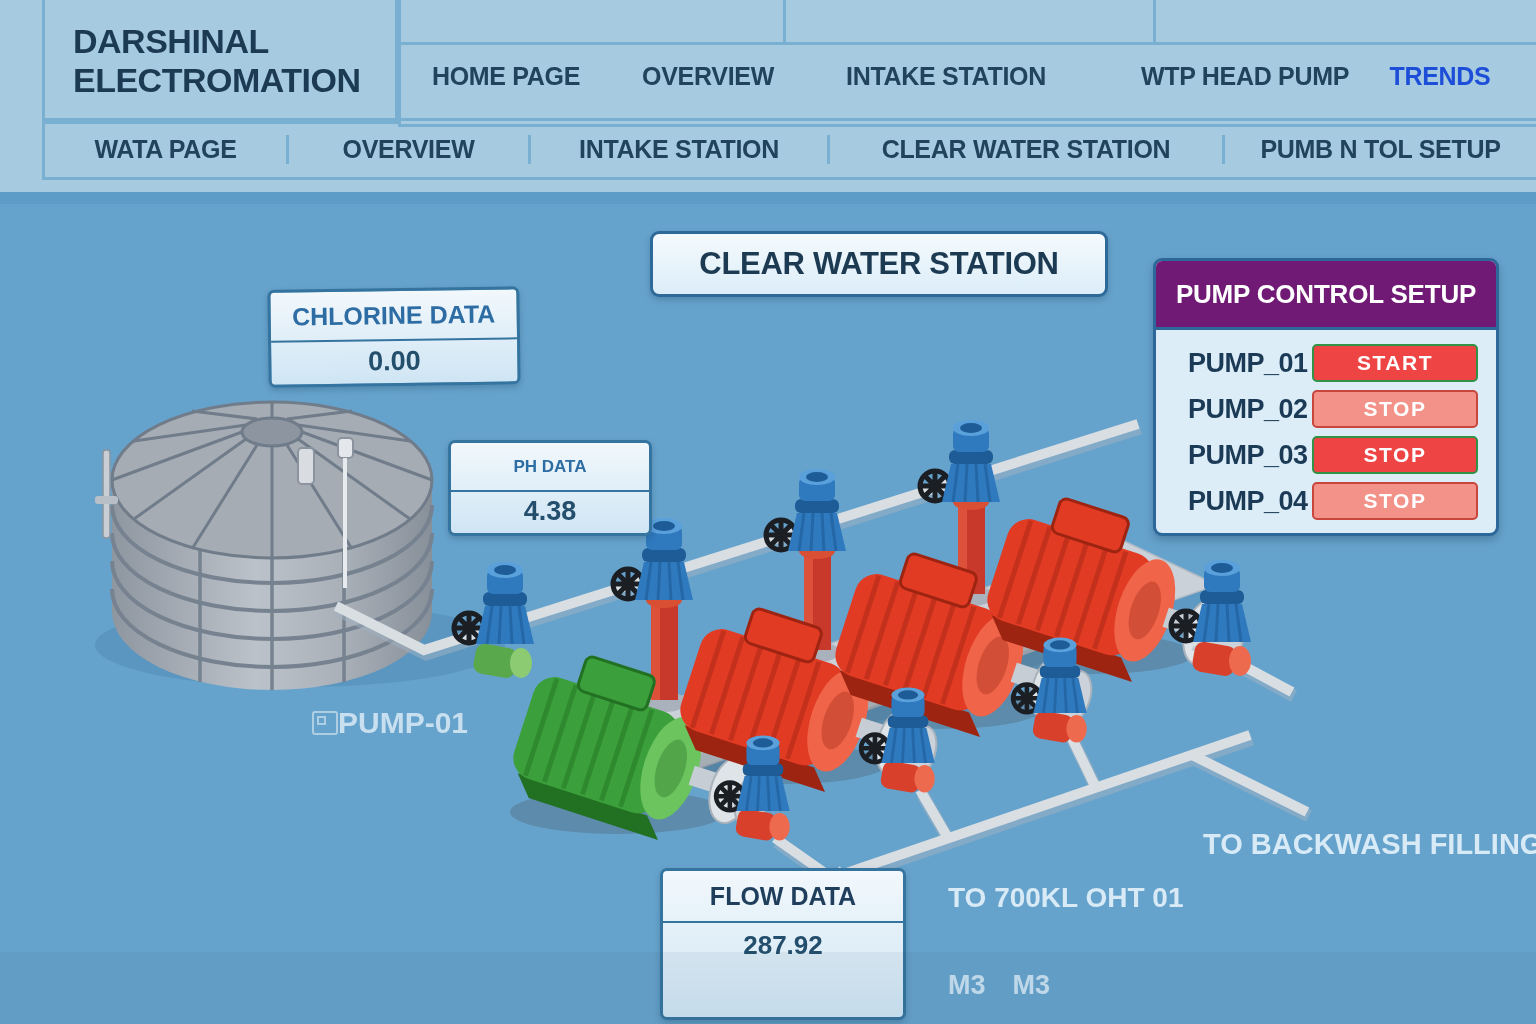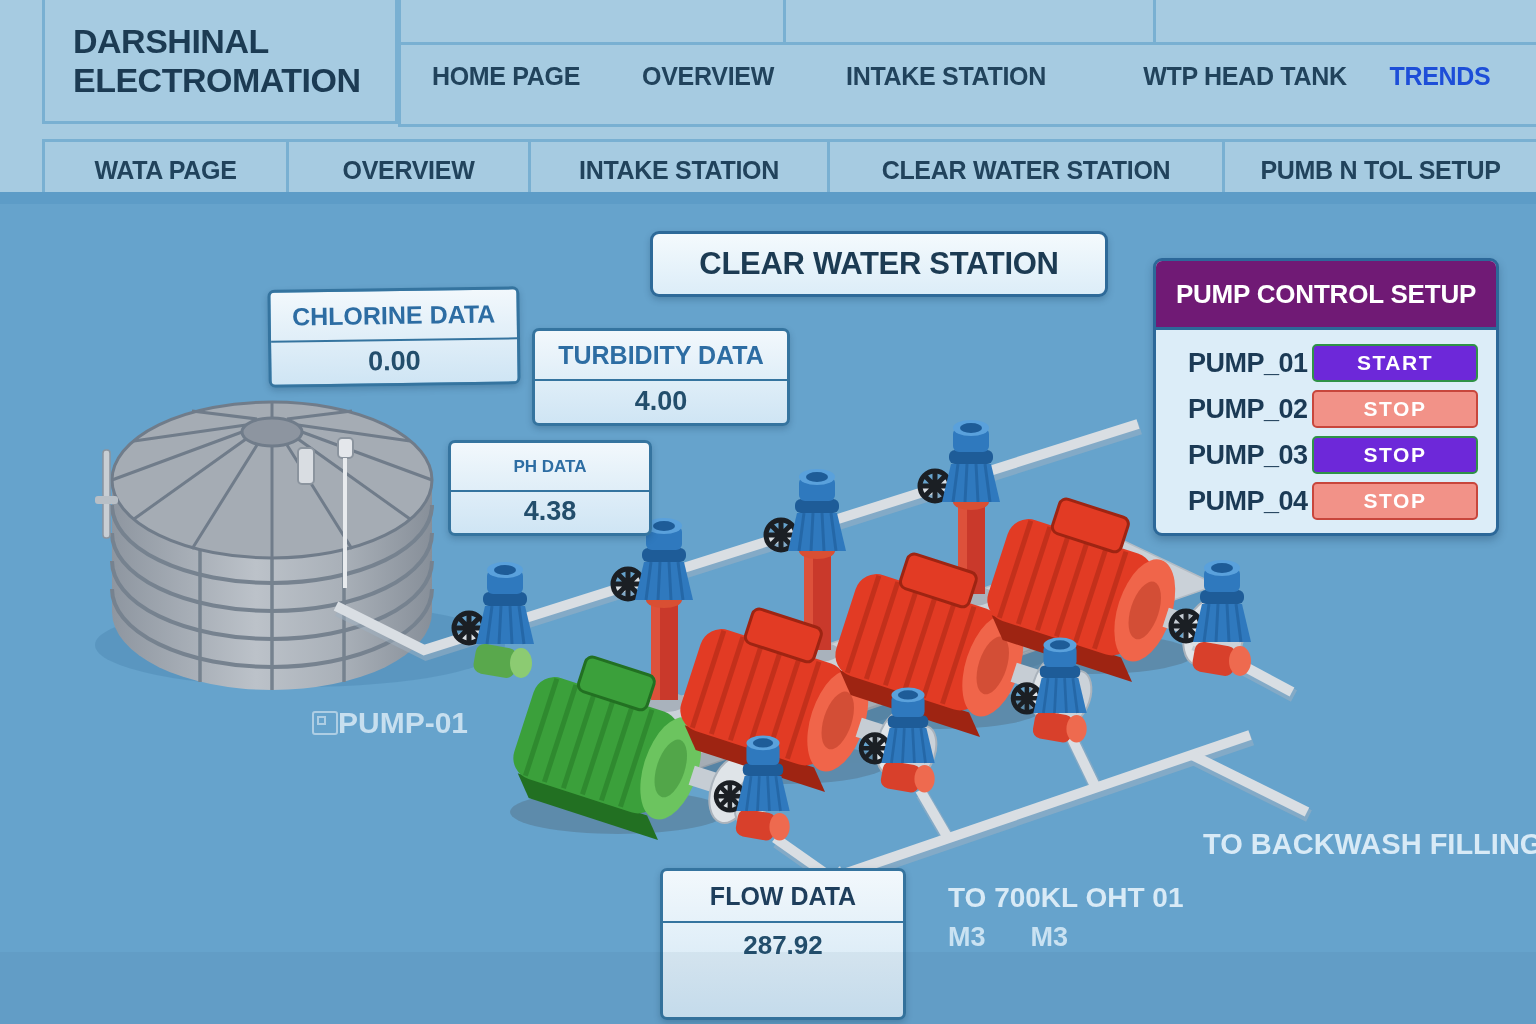--- a/index.html
+++ b/index.html
@@ -10,22 +10,22 @@
   #logo{position:absolute;left:42px;top:0;width:356px;height:124px;
         border:3px solid #79B0D2;border-top:none;display:flex;flex-direction:column;
         justify-content:center;padding-left:28px;box-sizing:border-box;}
   #logo .l1,#logo .l2{font-weight:800;font-size:34px;line-height:1.12;color:#1C3B53;letter-spacing:-.5px;}
   #nav1{position:absolute;left:398px;top:0;width:1138px;height:124px;border-bottom:3px solid #79B0D2;border-left:3px solid #79B0D2;}
   #nav1 .cellline{position:absolute;top:0;width:3px;height:42px;background:#79B0D2;}
   #nav1 .topline{position:absolute;left:0;top:42px;width:100%;height:3px;background:#79B0D2;}
   .nav1-item{position:absolute;top:62px;transform:translate(-50%,-0%);
              font-weight:800;font-size:25px;color:#21435C;letter-spacing:-.3px;white-space:nowrap;cursor:pointer;}
   .nav1-item.trends{color:#1d4ed8;}
-  #nav2{position:absolute;left:42px;top:139px;width:1494px;height:62px;display:flex;
-        border-top:3px solid #79B0D2;border-bottom:3px solid #79B0D2;border-left:3px solid #79B0D2;box-sizing:border-box;}
+  #nav2{position:absolute;left:42px;top:118px;width:1494px;height:62px;display:flex;
+        border-top:3px solid #79B0D2;border-bottom:3px solid #79B0D2;border-left:3px solid #79B0D2;box-sizing:border-box;align-items:center;}
   #nav2 .cell{display:flex;align-items:center;justify-content:center;border-right:3px solid #79B0D2;
         font-weight:800;font-size:25px;color:#21435C;letter-spacing:-.3px;white-space:nowrap;cursor:pointer;}
   #darkstrip{position:absolute;left:0;top:192px;width:1536px;height:12px;background:#5D9CC7;}
   
   .databox{position:absolute;border:3px solid #35749F;border-radius:7px;overflow:hidden;
            background:linear-gradient(180deg,#F2F8FC 0%,#CFE5F4 100%);
            box-shadow:0 3px 6px rgba(20,50,80,.25);}
   .databox .hd{display:flex;align-items:center;justify-content:center;font-weight:800;
            color:#2D6DA3;border-bottom:2px solid #35749F;}
   .databox .val{display:flex;align-items:center;justify-content:center;font-weight:800;color:#234E6C;}
@@ -36,30 +36,30 @@
   
   #pcs{position:absolute;left:1153px;top:258px;width:340px;height:272px;border:3px solid #2C6899;
        border-radius:9px;overflow:hidden;background:#DCEDF8;box-shadow:0 4px 8px rgba(20,50,80,.3);}
   #pcs .pcs-hd{height:66px;background:#701a75;display:flex;align-items:center;justify-content:center;
        font-weight:800;font-size:26px;color:#FFFFFF;letter-spacing:-.2px;border-bottom:3px solid #2C6899;}
   #pcs .rows{padding:10px 18px 0 32px;}
   #pcs .row{display:flex;align-items:center;justify-content:space-between;height:46px;}
   #pcs .pname{font-weight:800;font-size:27px;color:#1B3A55;letter-spacing:-.5px;}
   .pbtn{width:162px;height:34px;border-radius:5px;display:flex;align-items:center;justify-content:center;
         font-family:"Liberation Sans",sans-serif;font-weight:800;font-size:21px;color:#fff;letter-spacing:1.5px;cursor:pointer;}
-  .pbtn.green{background:#6d28d9;border:2.5px solid #2F9247;}
+  .pbtn.green{background:#ef4444;border:2.5px solid #2F9247;}
   .pbtn.red{background:#F29288;border:2.5px solid #C8463C;}
   
   .diag-label{position:absolute;font-weight:800;color:#D8EAF6;white-space:nowrap;}
   #lbl-pump01{left:312px;top:706px;font-size:30px;color:#C7DFEF;display:flex;align-items:center;}
   #lbl-pump01 .mini-icon{width:22px;height:20px;border:2px solid #BBD6E9;border-radius:3px;position:relative;opacity:.85;}
   #lbl-pump01 .mini-icon:before{content:"";position:absolute;left:3px;top:3px;width:5px;height:5px;border:2px solid #BBD6E9;}
   #lbl-backwash{left:1203px;top:828px;font-size:29px;}
   #lbl-oht{left:948px;top:882px;font-size:28px;}
-  #lbl-units{left:948px;top:922px;font-size:27px;color:#C9E2F2;display:flex;gap:45px;}
+  #lbl-units{left:948px;top:970px;font-size:27px;color:#C9E2F2;display:flex;gap:27px;}
   
   #floor{position:absolute;left:0;top:952px;width:1536px;height:72px;background:rgba(30,60,95,.06);}
 </style>
 </head>
 <body>
 
 <div id="stage">
 
   <svg width="1536" height="1024" viewBox="0 0 1536 1024" style="position:absolute;left:0;top:0">
     <defs>
@@ -219,44 +219,40 @@
       <div class="l1">DARSHINAL</div>
       <div class="l2">ELECTROMATION</div>
     </div>
     <div id="nav1">
       <div class="cellline" style="left:382px"></div>
       <div class="cellline" style="left:752px"></div>
       <div class="topline"></div>
       <span class="nav1-item" style="left:105px">HOME PAGE</span>
       <span class="nav1-item" style="left:307px">OVERVIEW</span>
       <span class="nav1-item" style="left:545px">INTAKE STATION</span>
-      <span class="nav1-item" style="left:844px">WTP HEAD TANK</span>
+      <span class="nav1-item" style="left:844px">WTP HEAD PUMP</span>
       <span class="nav1-item trends" style="left:1039px">TRENDS</span>
     </div>
     <div id="nav2">
       <div class="cell" style="width:241px">WATA PAGE</div>
       <div class="cell" style="width:239px">OVERVIEW</div>
       <div class="cell" style="width:296px">INTAKE STATION</div>
       <div class="cell" style="width:392px">CLEAR WATER STATION</div>
       <div class="cell" style="flex:1;border-right:none">PUMB N TOL SETUP</div>
     </div>
   </div>
   <div id="darkstrip"></div>
 
   <div id="box-title">CLEAR WATER STATION</div>
 
   <div class="databox" style="left:268px;top:288px;width:246px;height:92px;transform:rotate(-0.8deg)">
     <div class="hd" style="height:48px;font-size:25px">CHLORINE DATA</div>
     <div class="val" style="height:40px;font-size:27px">0.00</div>
   </div>
 
-  <div class="databox" style="left:532px;top:328px;width:252px;height:92px">
-    <div class="hd" style="height:48px;font-size:25px">TURBIDITY DATA</div>
-    <div class="val" style="height:40px;font-size:27px">4.00</div>
-  </div>
 
   <div class="databox" style="left:448px;top:440px;width:198px;height:90px">
     <div class="hd" style="height:47px;font-size:17px">PH DATA</div>
     <div class="val" style="height:39px;font-size:27px">4.38</div>
   </div>
 
   <div class="databox" style="left:660px;top:868px;width:240px;height:146px">
     <div class="hd" style="height:50px;font-size:25px;color:#1E3E5C">FLOW DATA</div>
     <div class="val" style="height:44px;font-size:26px">287.92</div>
   </div>

